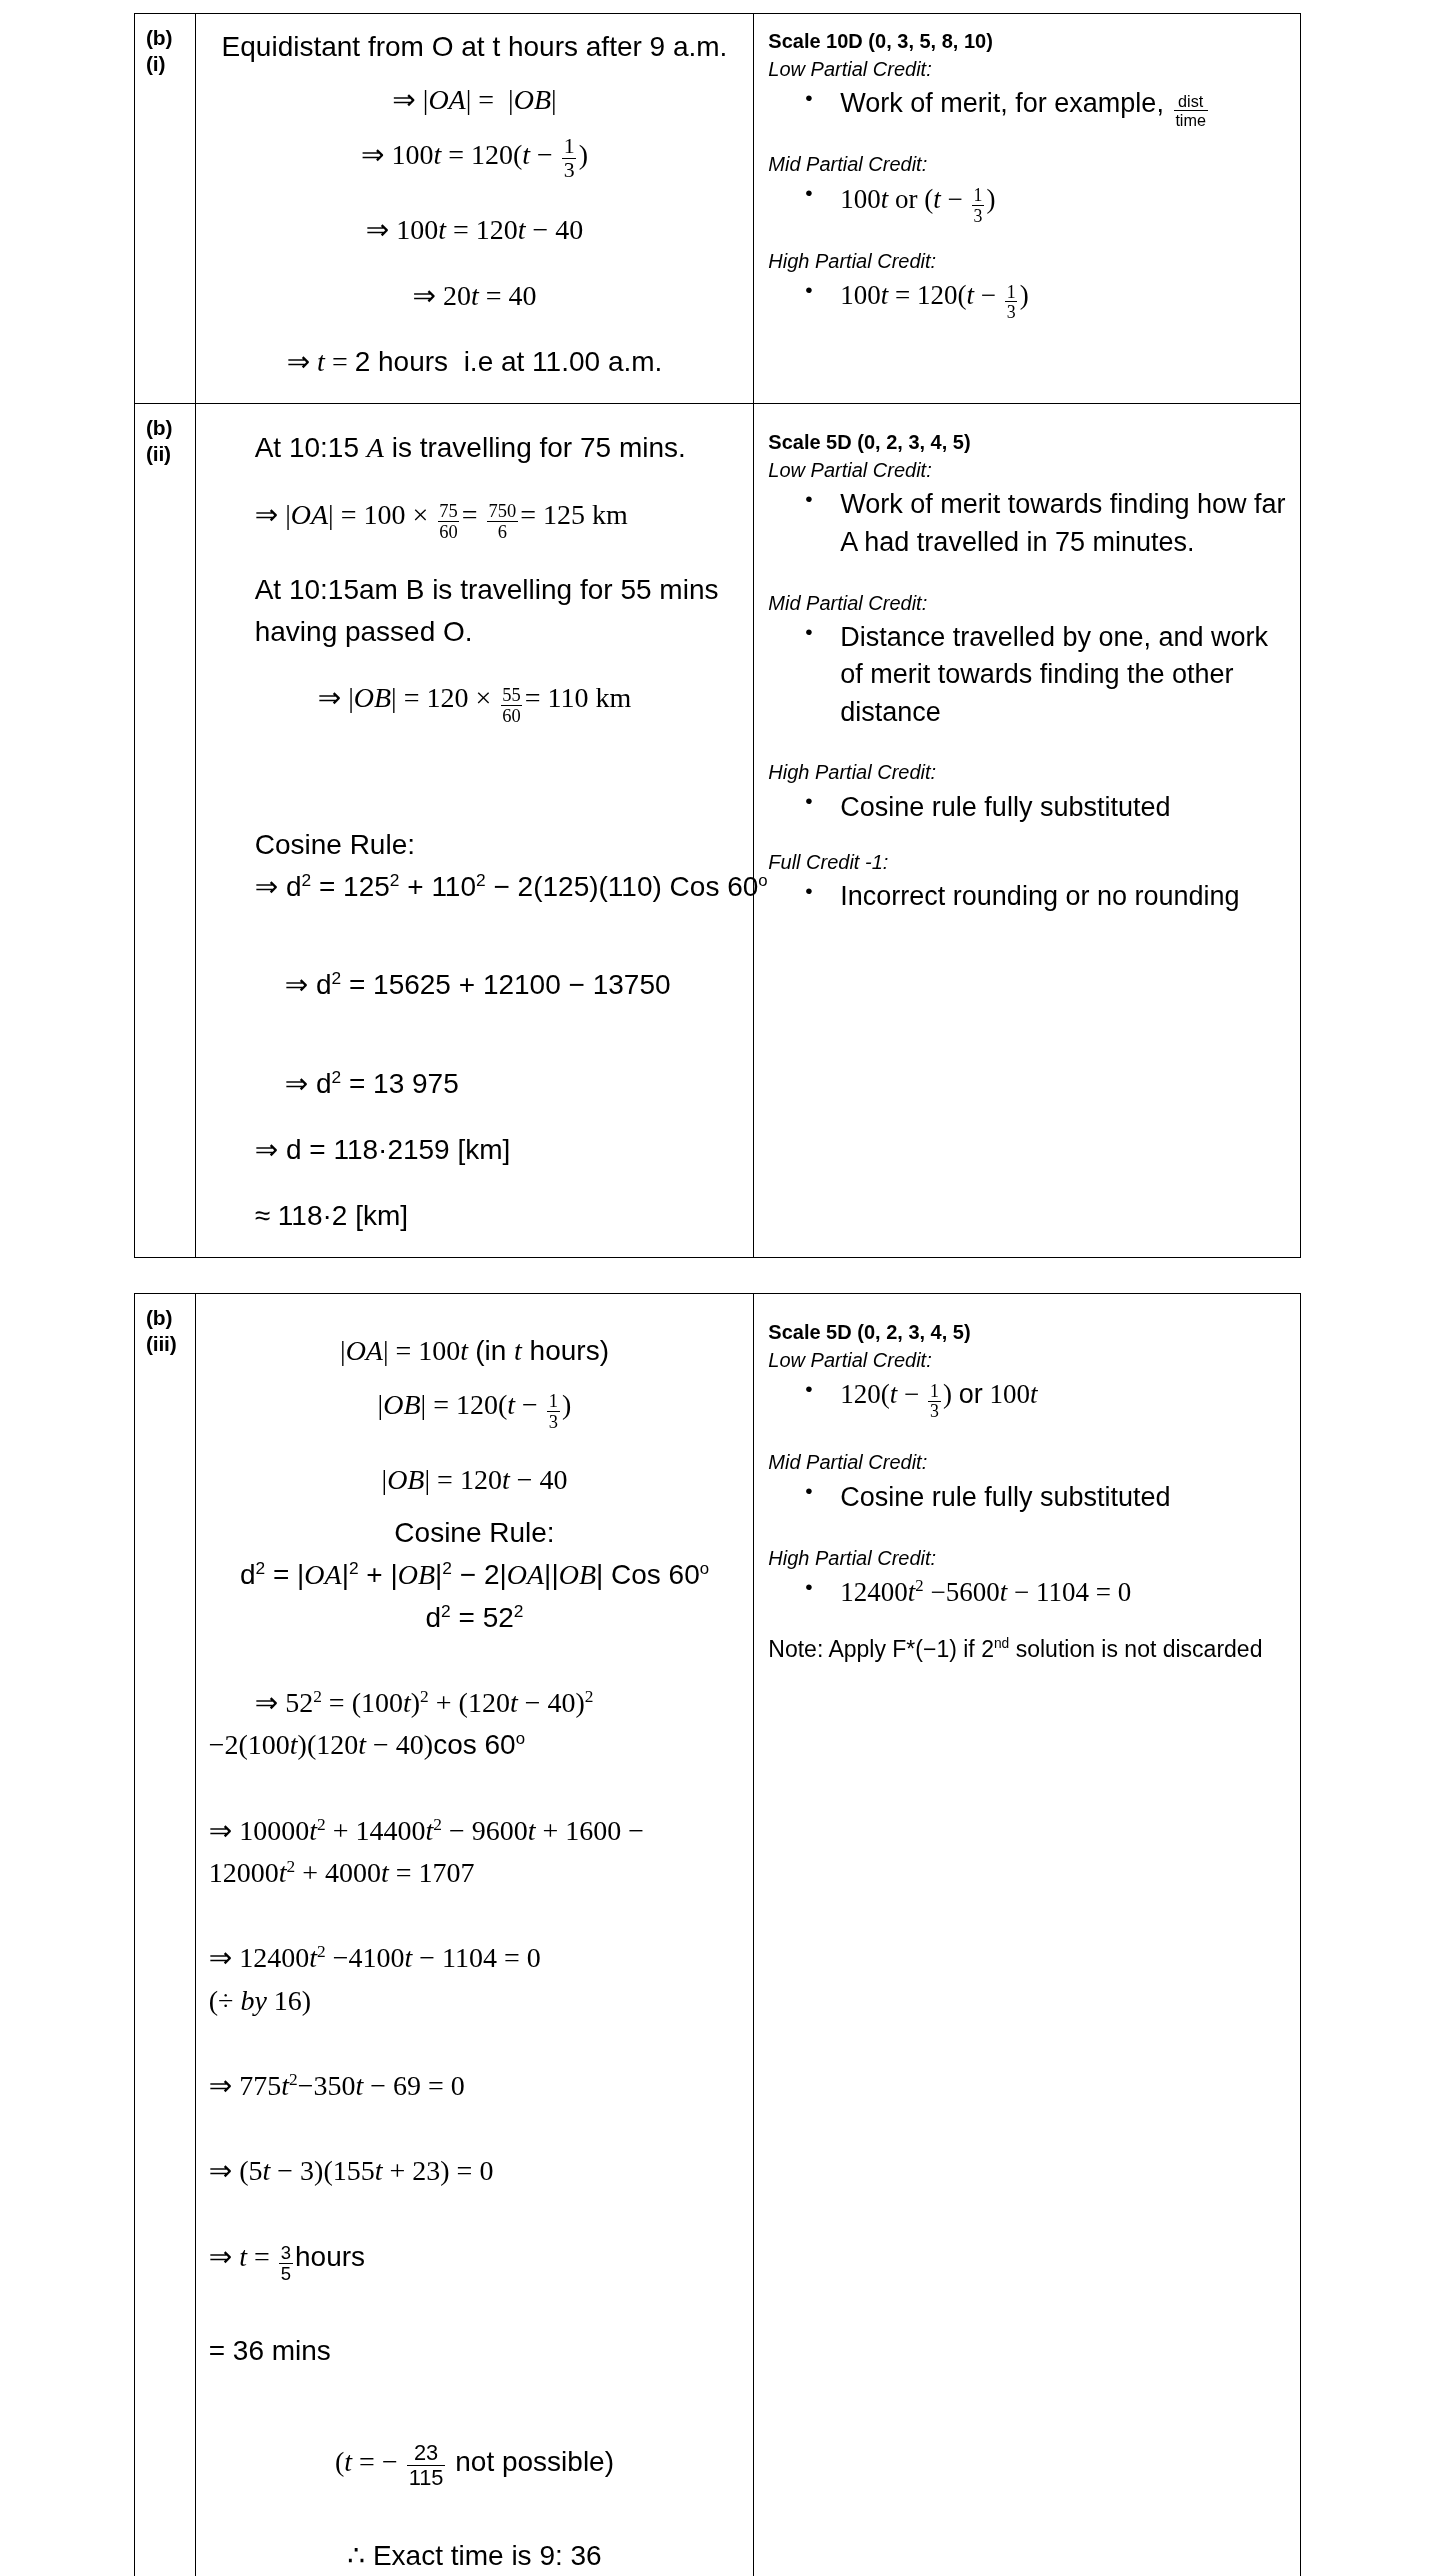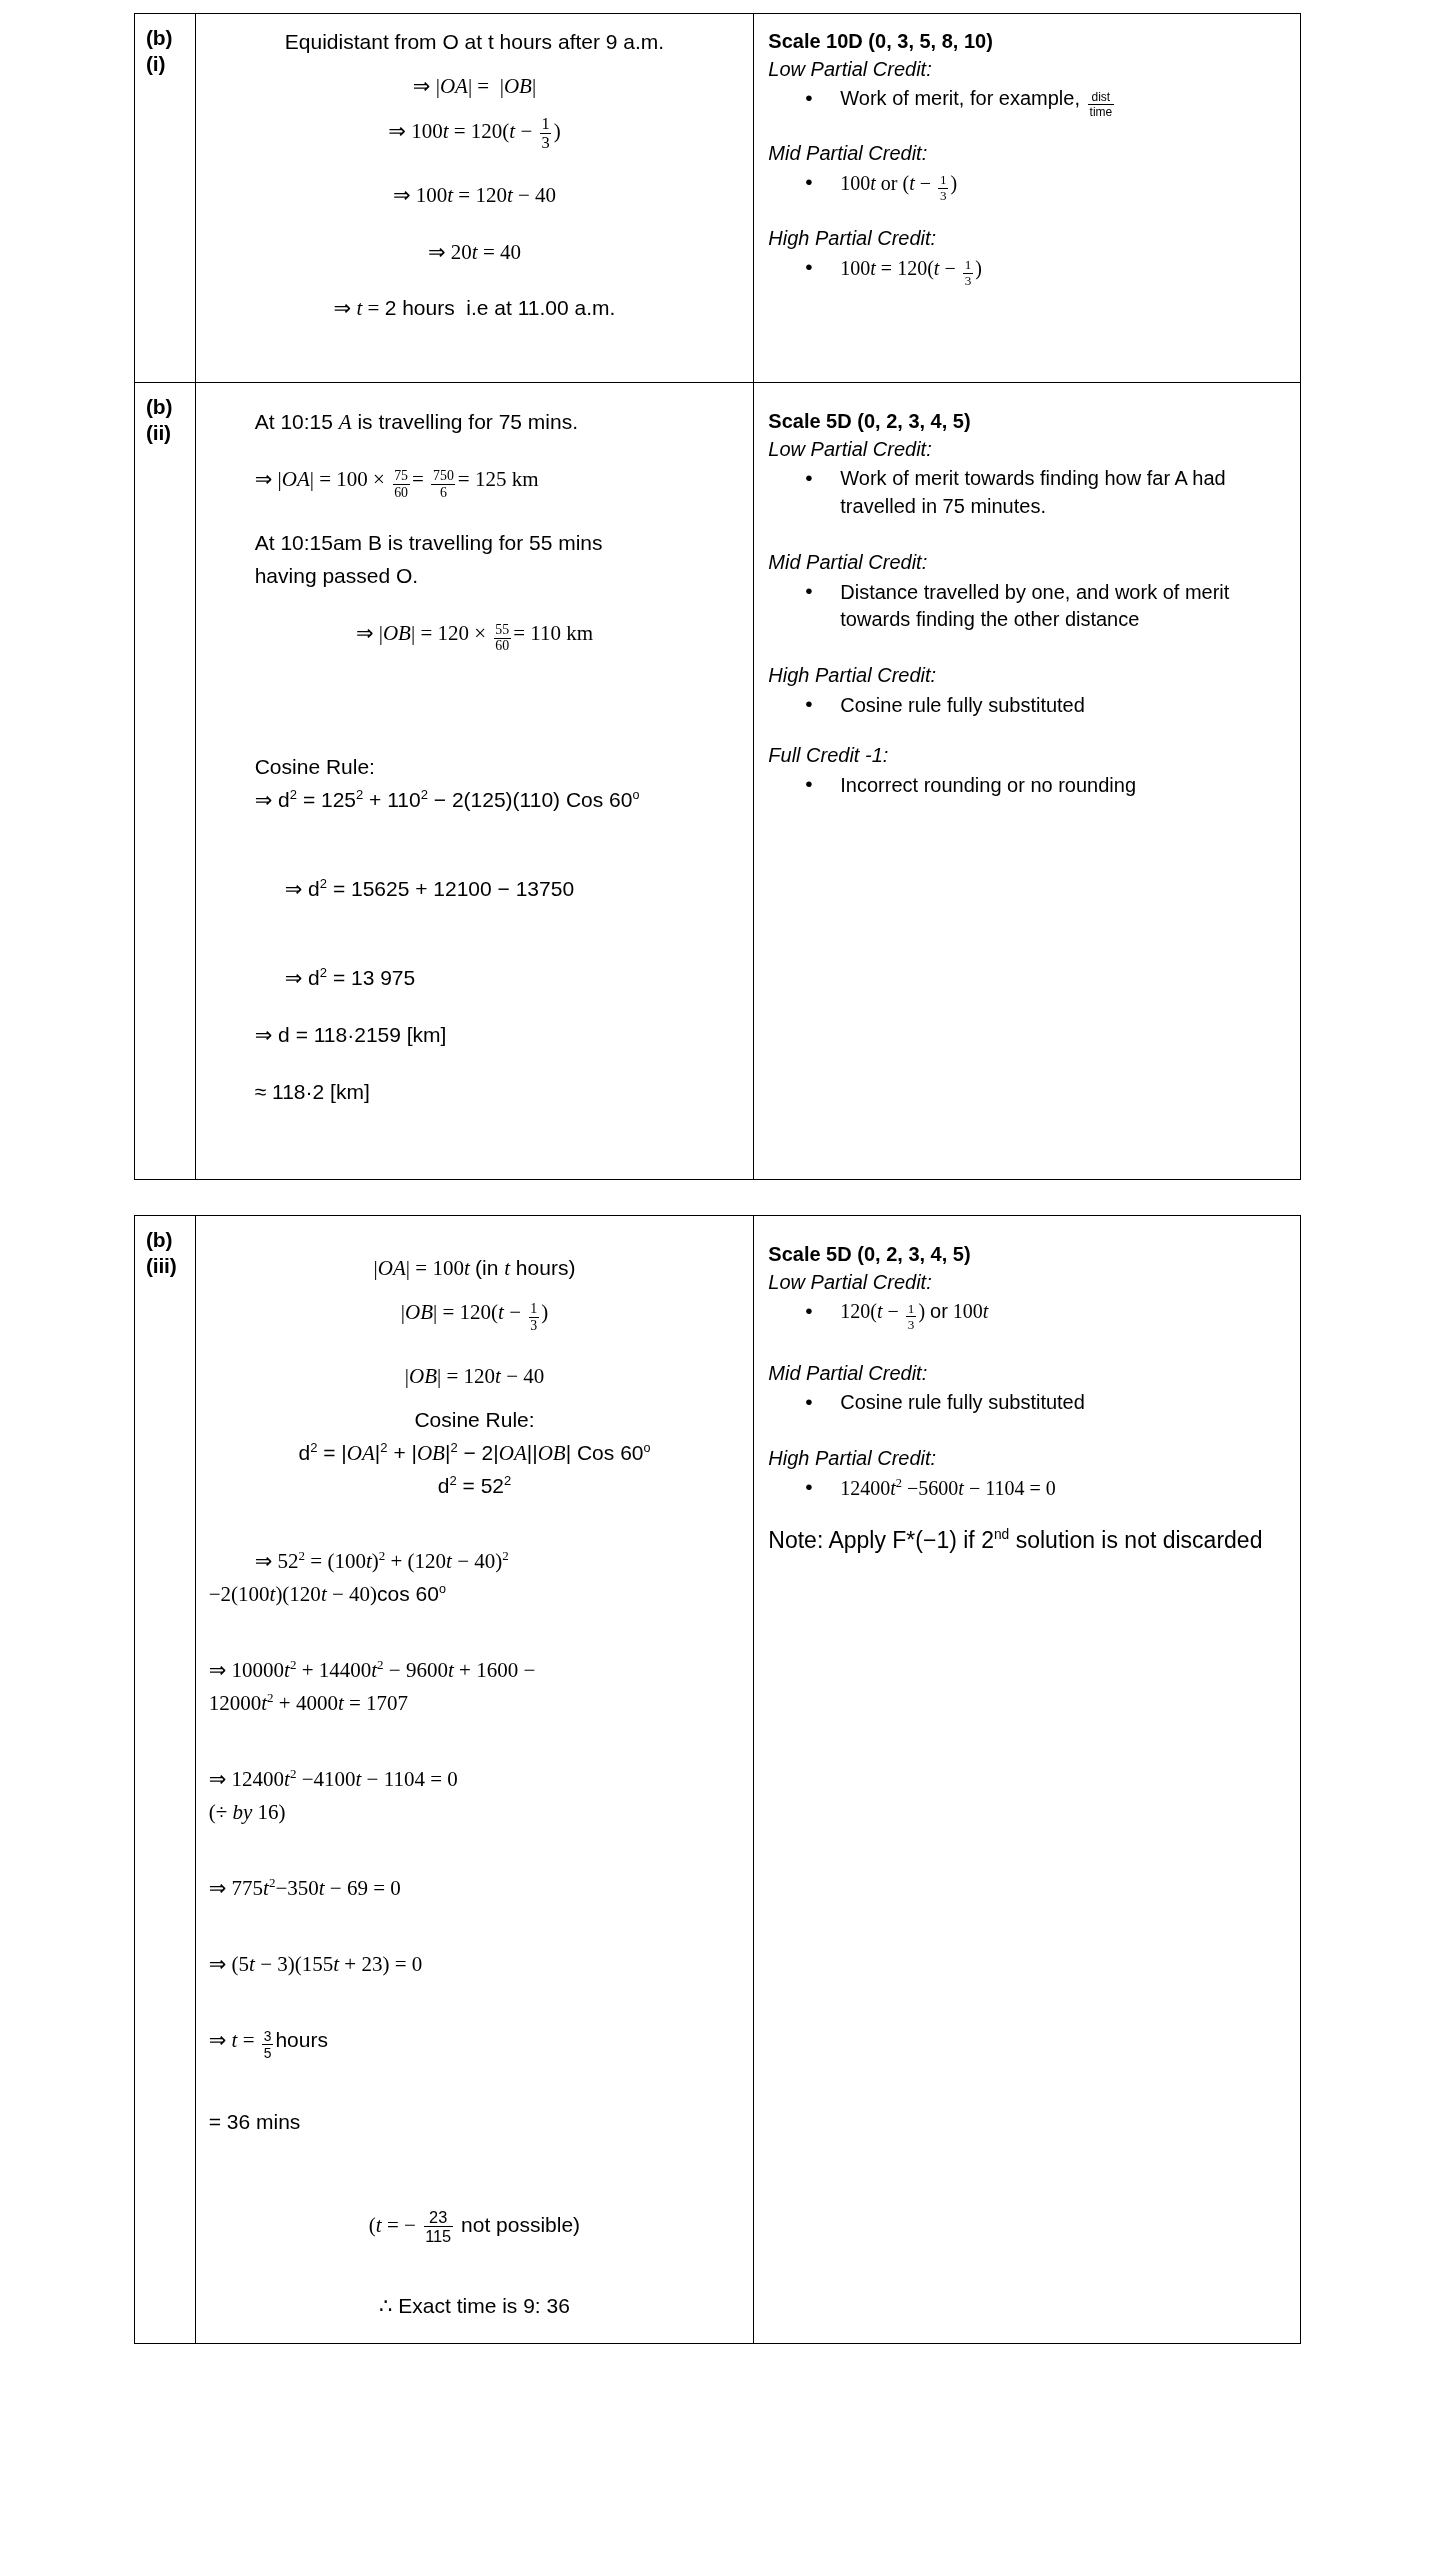--- a/index.html
+++ b/index.html
@@ -49,21 +49,21 @@
   }
   .work-inner {
     padding: 14.3px 12.7px 17.5px 12.7px;
   }
   .scheme-inner {
     padding: 14.3px 11px 17.5px 14.3px;
   }
 
   
   .wline {
-    font-size: 21px;
+    font-size: 28px;
     line-height: 1.34;
     margin: 0 0 4.8px 0;
     white-space: nowrap;
   }
   .wline.wrap { white-space: normal; }
   .w-center { text-align: center; }
   .w-left { text-align: left; }
   .w-indent1 { padding-left: 46px; }
   .w-indent2 { padding-left: 76px; margin-top: 32px; }
   .gap-s { height: 11px; }
@@ -116,21 +116,21 @@
     line-height: 1.32;
     margin: 0 0 3.2px 0;
   }
   ul.bullets {
     margin: 0 0 0 0;
     padding: 0 0 0 37px;
     list-style: none;
   }
   ul.bullets li {
     position: relative;
-    font-size: 20px;
+    font-size: 27px;
     line-height: 1.38;
     margin: 0 0 1.6px 0;
     padding-left: 35px;
   }
   ul.bullets li::before {
     content: "\2022";
     position: absolute;
     left: 0;
     top: -1.6px;
     font-size: 21px;

